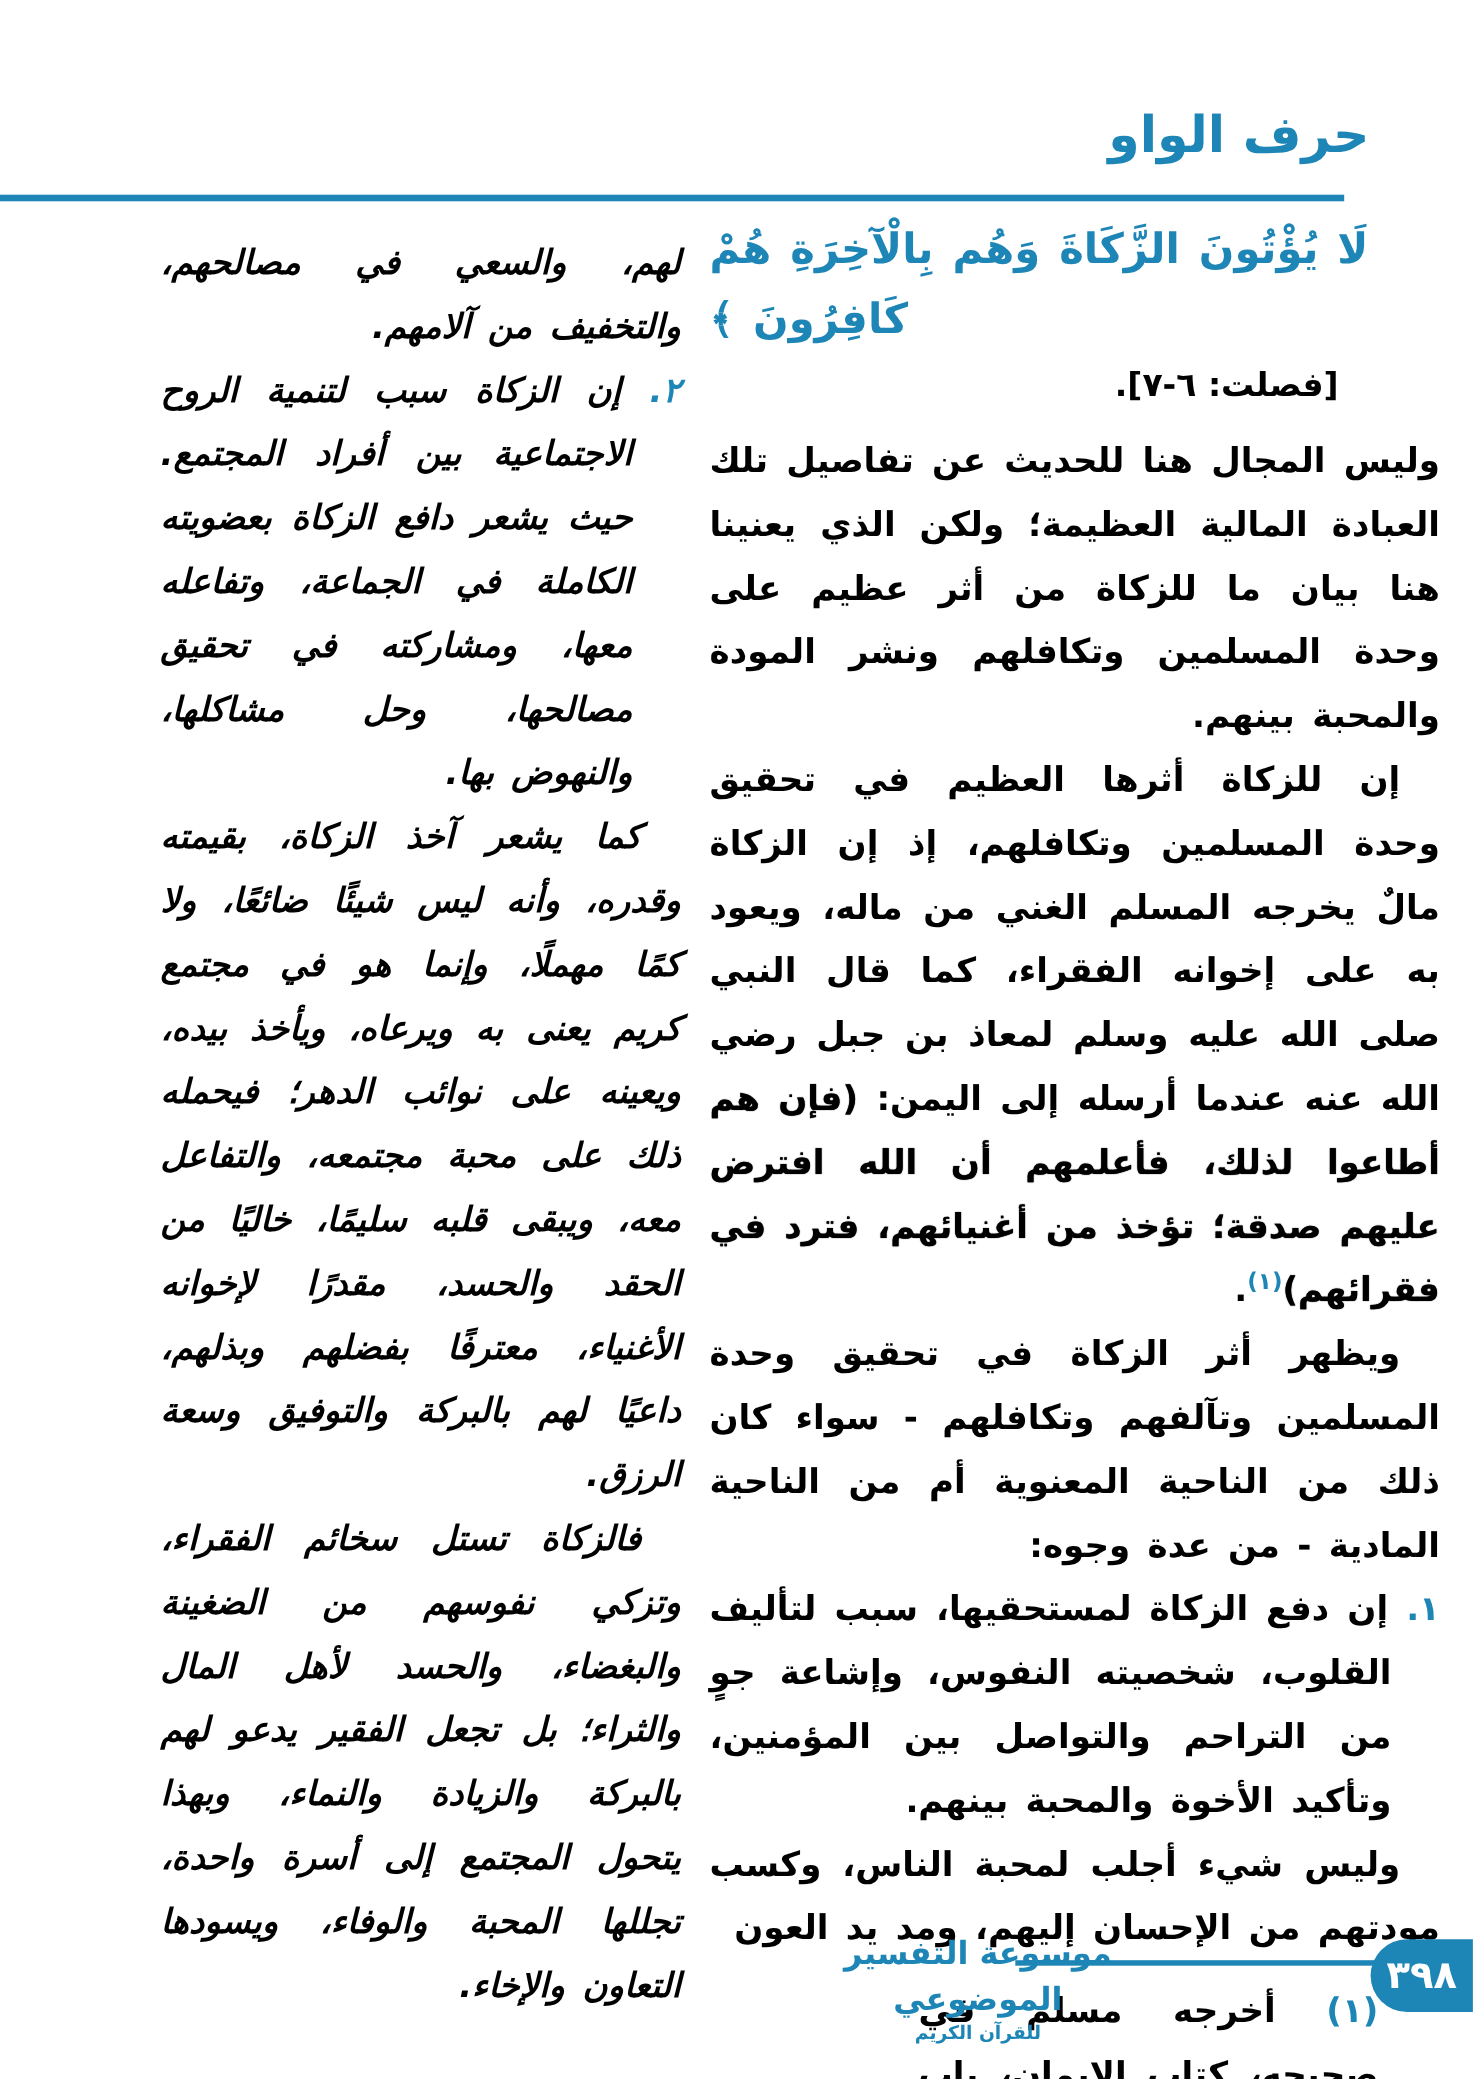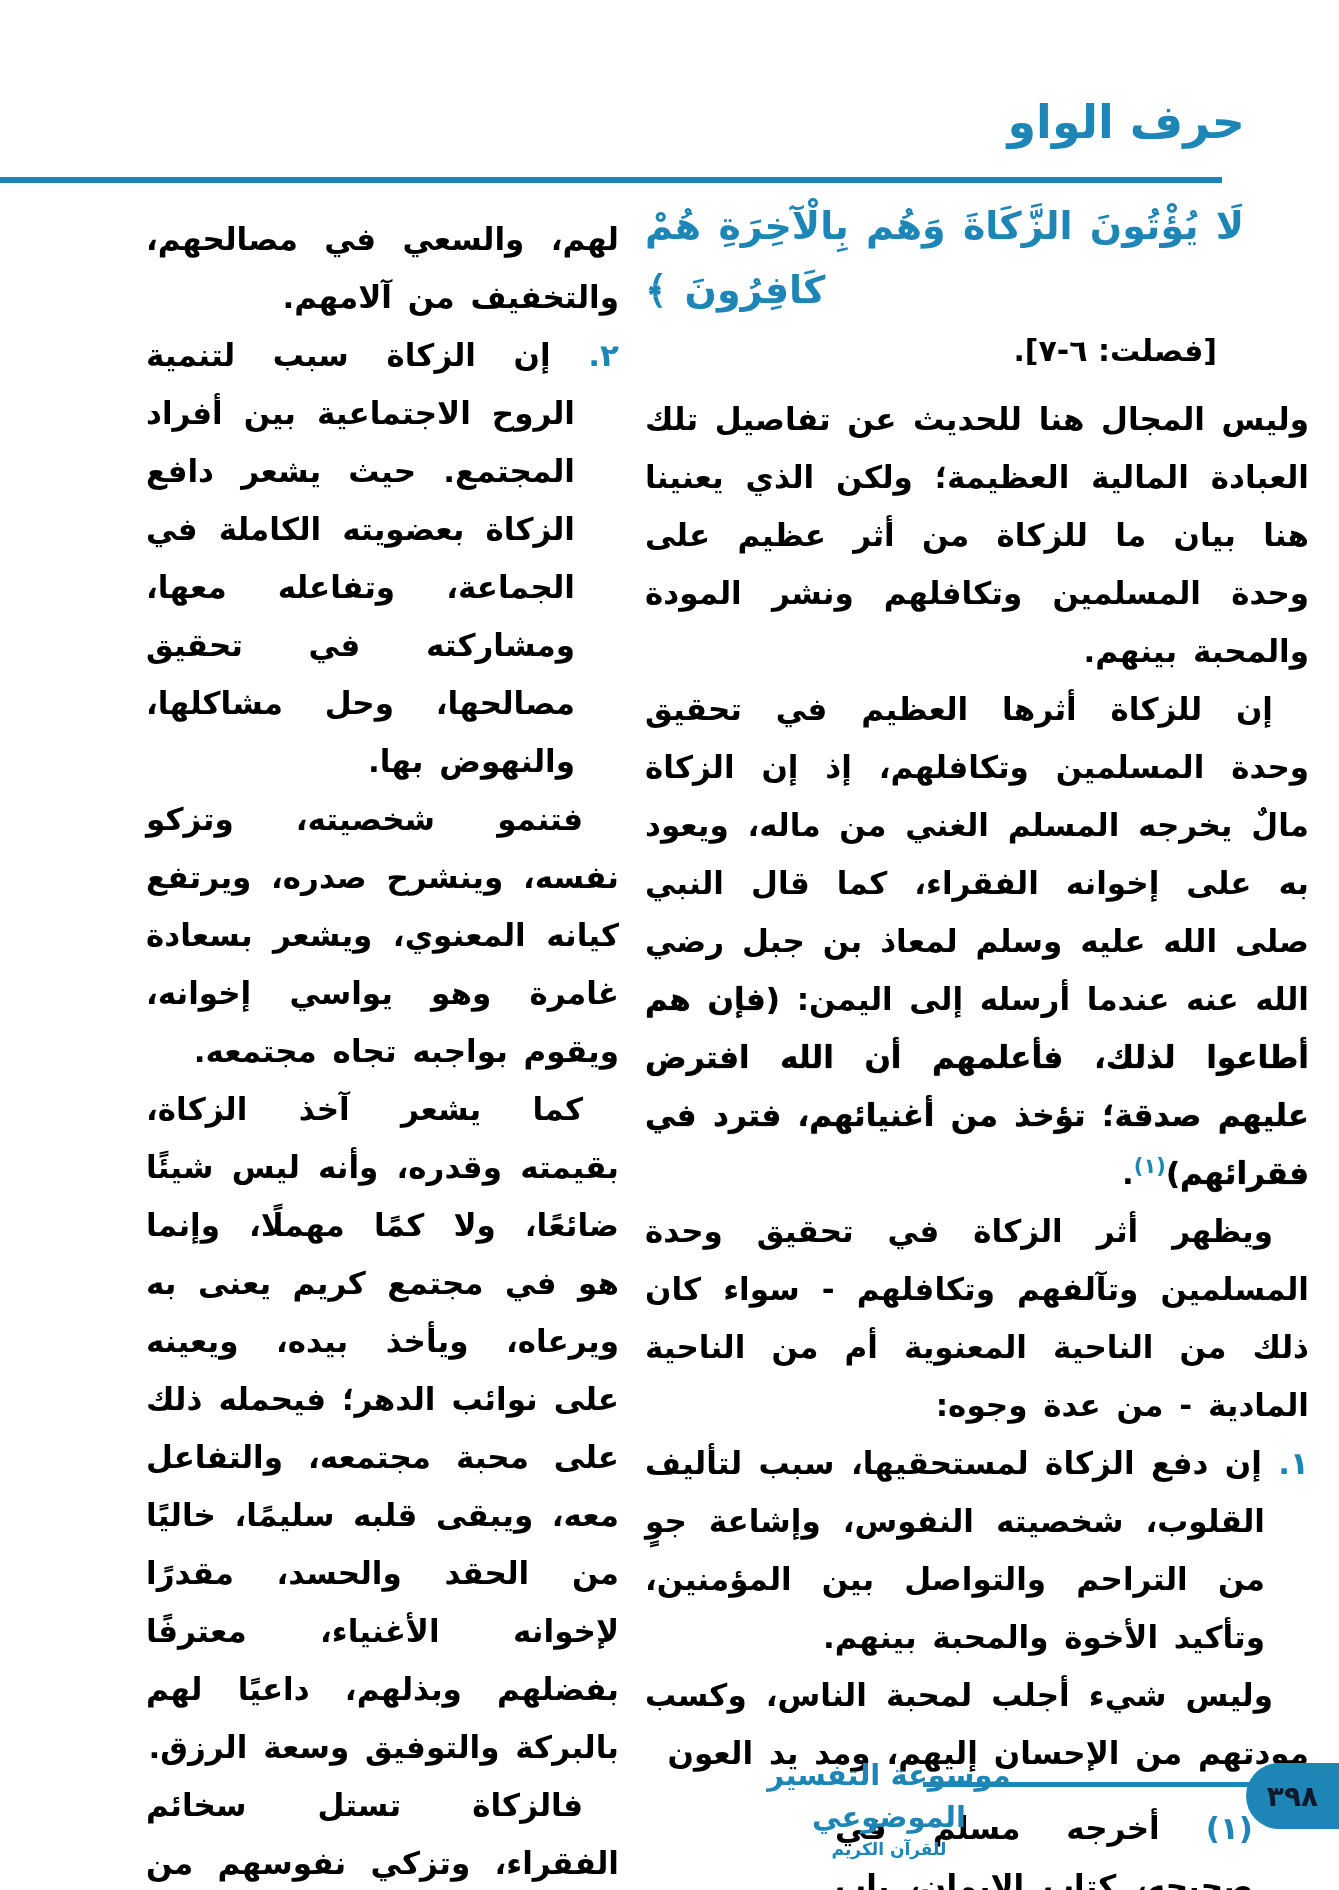--- a/index.html
+++ b/index.html
@@ -14,21 +14,21 @@
     color:var(--accent); line-height:1.6; letter-spacing:-1px;
   }
   .header-rule {
     position:absolute; top:177px; left:0; width:1222px; height:6px; background:var(--accent);
   }
   .columns {
     position:absolute; top:194px; right:30px; left:146px; bottom:126px;
     display:flex; gap:26px;
   }
   .col-main { width:664px; flex:none; display:flex; flex-direction:column; }
-  .col-side { flex:1; margin-top:16px; }
+  .col-side { flex:1; margin-top:16px;font-style:italic; }
   .verse {
     color:var(--accent); font-size:38px; font-weight:bold; line-height:64px;
     text-align:left; word-spacing:4px;
   }
   .citation { font-size:30px; font-weight:bold; line-height:42px; margin:8px 92px 18px 0; }
   .body-text p {
     margin:0; font-size:31px; font-weight:bold; line-height:58px;
     text-align:justify; word-spacing:5px;
   }
   p.indent { text-indent:36px; }
@@ -48,22 +48,22 @@
   .fn-marker { color:var(--accent); }
   .footer-logo {
     position:absolute; top:1754px; left:744px; width:290px; text-align:center;
     color:var(--accent);
   }
   .logo-l1 { font-size:29px; font-weight:bold; line-height:42px; letter-spacing:-1px; }
   .logo-l2 { font-size:17px; font-weight:bold; line-height:22px; }
   .page-badge {
     position:absolute; top:1763px; right:0; width:93px; height:66px;
     background:var(--accent); border-radius:36px 0 0 36px;
-    color:#0f172a; display:flex; align-items:center; justify-content:center;
-    font-size:28px; font-weight:bold;
+    color:#ffffff; display:flex; align-items:center; justify-content:center;
+    font-size:35px; font-weight:bold;
   }
 </style>
 </head>
 <body>
 
 <div class="page">
 
   <div class="header-callig">حرف الواو</div>
 
   <div class="header-rule"></div>
@@ -91,21 +91,20 @@
         <p class="footnote"><span class="fn-marker">(١)</span> <span>أخرجه مسلم في صحيحه، كتاب الإيمان، باب الدعاء إلى الشهادتين وشرائع الإسلام، رقم ١٣٠، ١/ ٣٧.</span></p>
       </div>
     </div>
 
     <div class="col-side body-text">
 
       <p>لهم، والسعي في مصالحهم، والتخفيف من آلامهم.</p>
 
       <p class="num-item"><span class="num">٢.</span> <span>إن الزكاة سبب لتنمية الروح الاجتماعية بين أفراد المجتمع. حيث يشعر دافع الزكاة بعضويته الكاملة في الجماعة، وتفاعله معها، ومشاركته في تحقيق مصالحها، وحل مشاكلها، والنهوض بها.</span></p>
 
-      <p class="indent">فتنمو شخصيته، وتزكو نفسه، وينشرح صدره، ويرتفع كيانه المعنوي، ويشعر بسعادة غامرة وهو يواسي إخوانه، ويقوم بواجبه تجاه مجتمعه.</p>
 
       <p class="indent">كما يشعر آخذ الزكاة، بقيمته وقدره، وأنه ليس شيئًا ضائعًا، ولا كمًا مهملًا، وإنما هو في مجتمع كريم يعنى به ويرعاه، ويأخذ بيده، ويعينه على نوائب الدهر؛ فيحمله ذلك على محبة مجتمعه، والتفاعل معه، ويبقى قلبه سليمًا، خاليًا من الحقد والحسد، مقدرًا لإخوانه الأغنياء، معترفًا بفضلهم وبذلهم، داعيًا لهم بالبركة والتوفيق وسعة الرزق.</p>
 
       <p class="indent">فالزكاة تستل سخائم الفقراء، وتزكي نفوسهم من الضغينة والبغضاء، والحسد لأهل المال والثراء؛ بل تجعل الفقير يدعو لهم بالبركة والزيادة والنماء، وبهذا يتحول المجتمع إلى أسرة واحدة، تجللها المحبة والوفاء، ويسودها التعاون والإخاء.</p>
 
     </div>
 
   </div>
 
   <div class="footer-logo">

